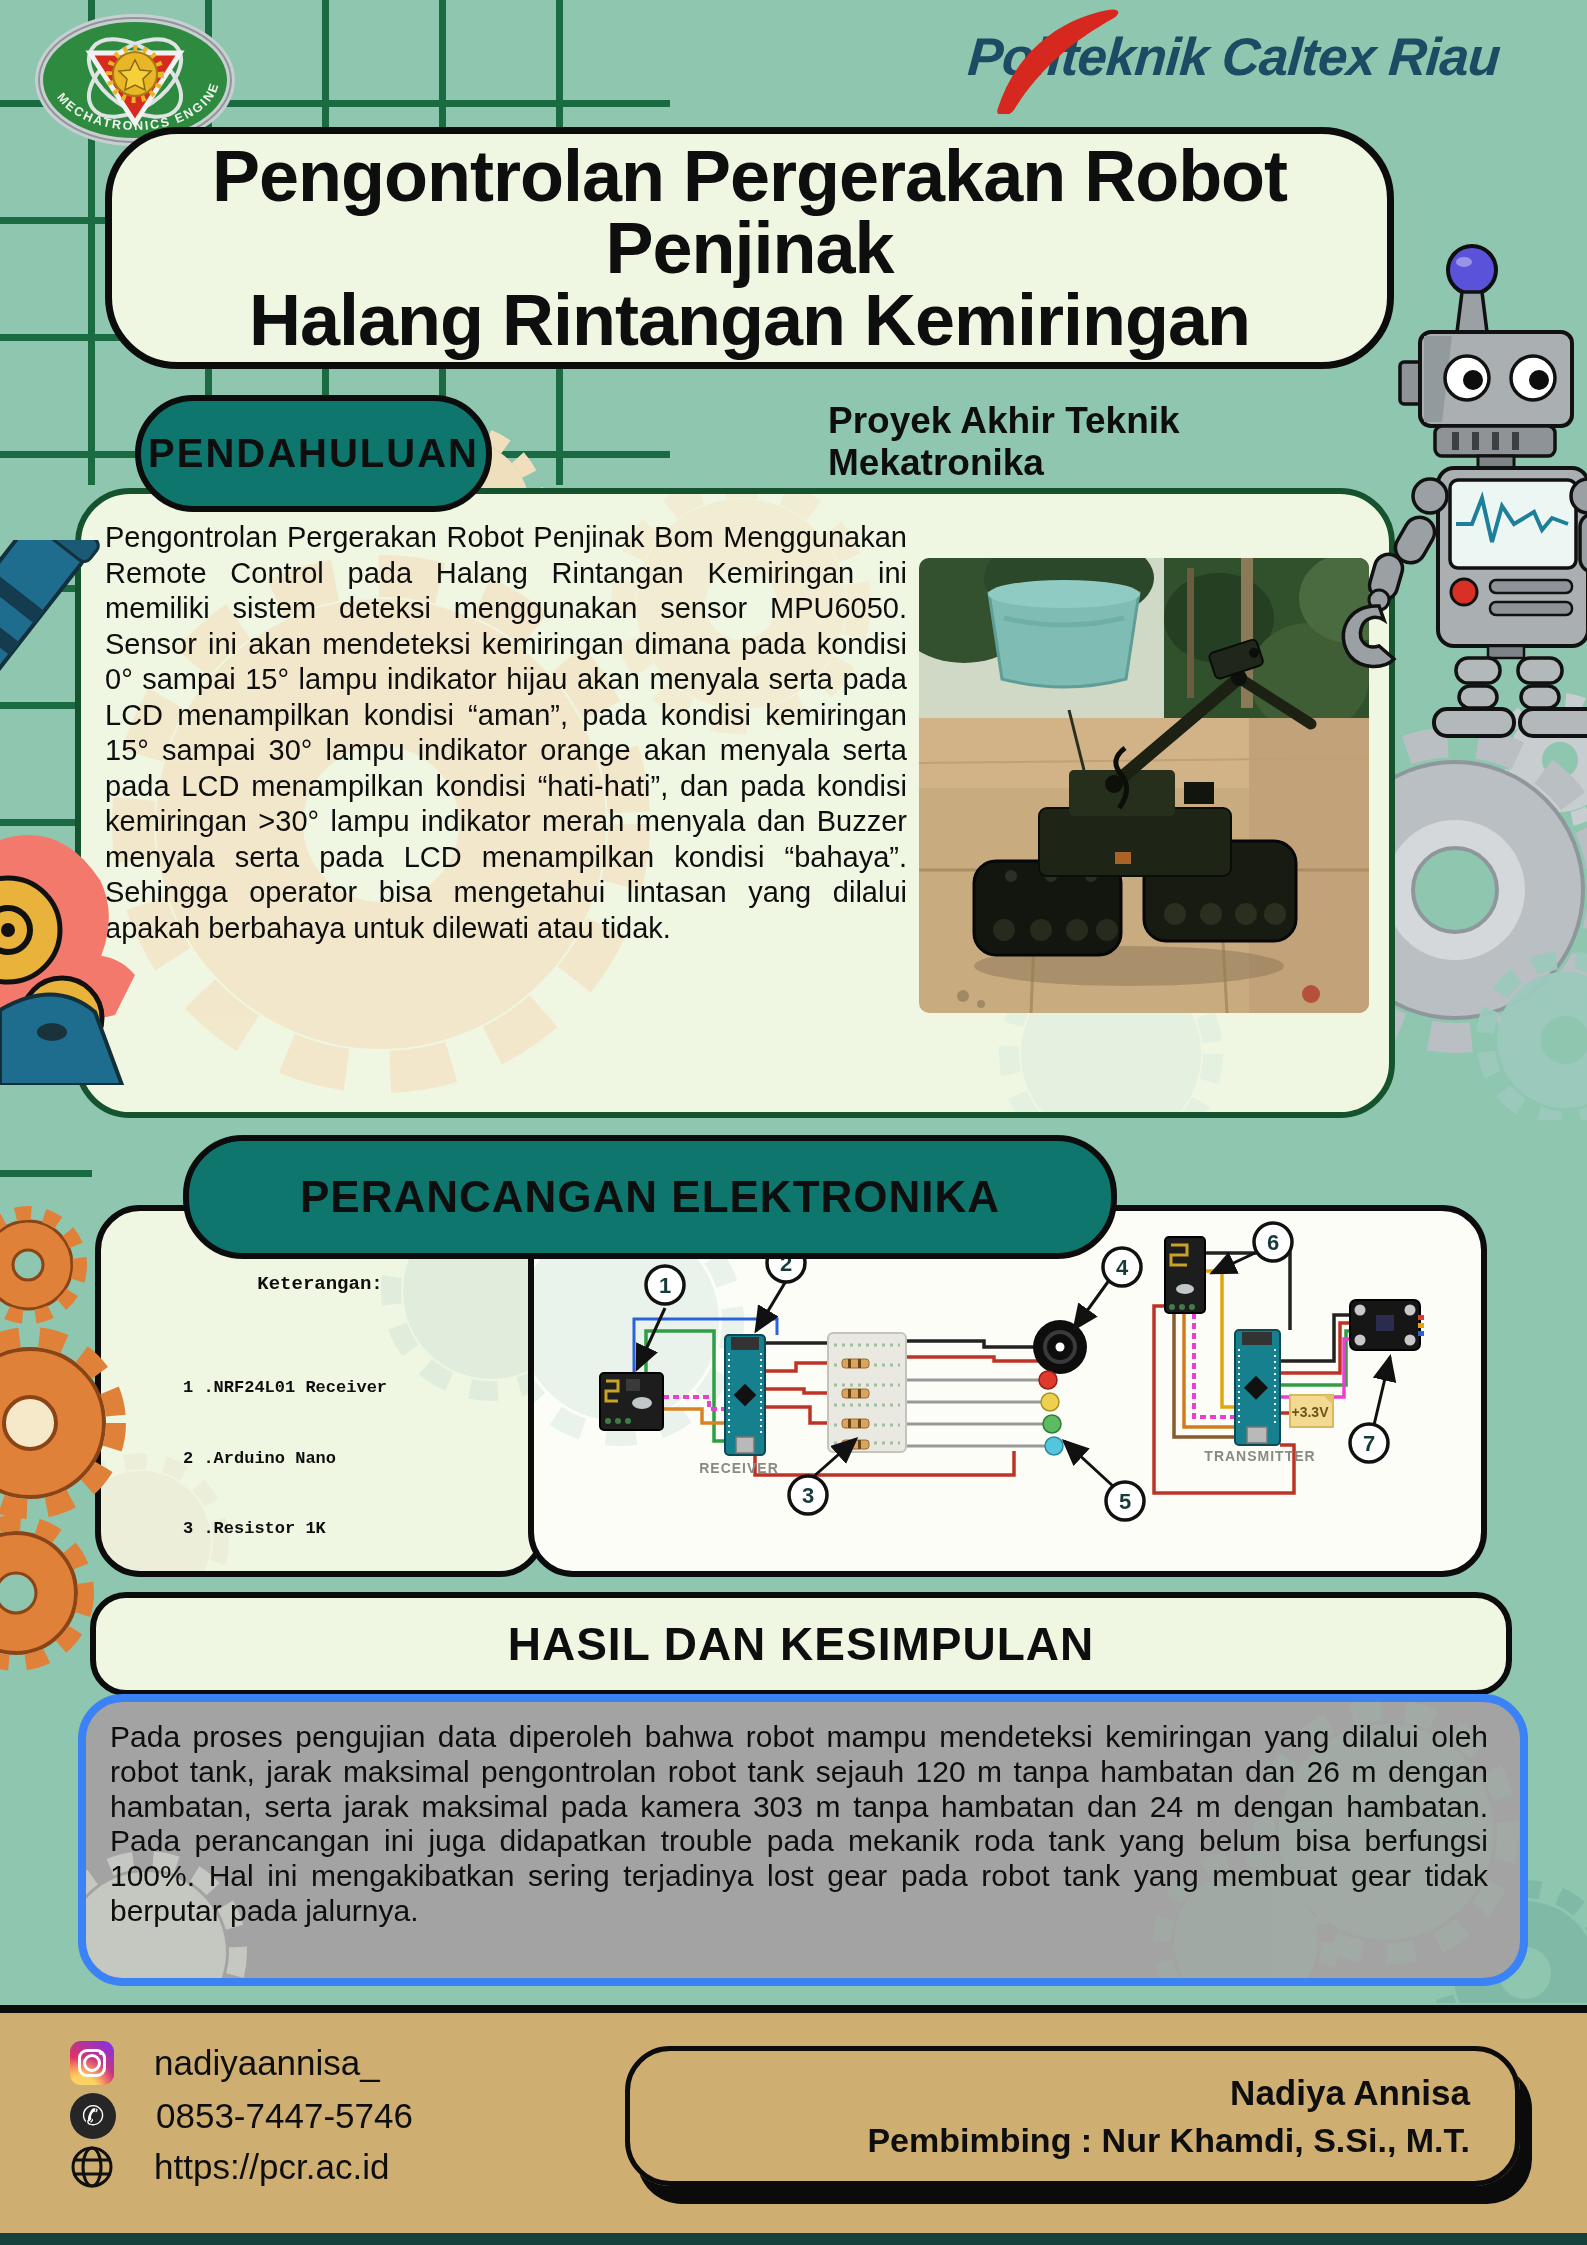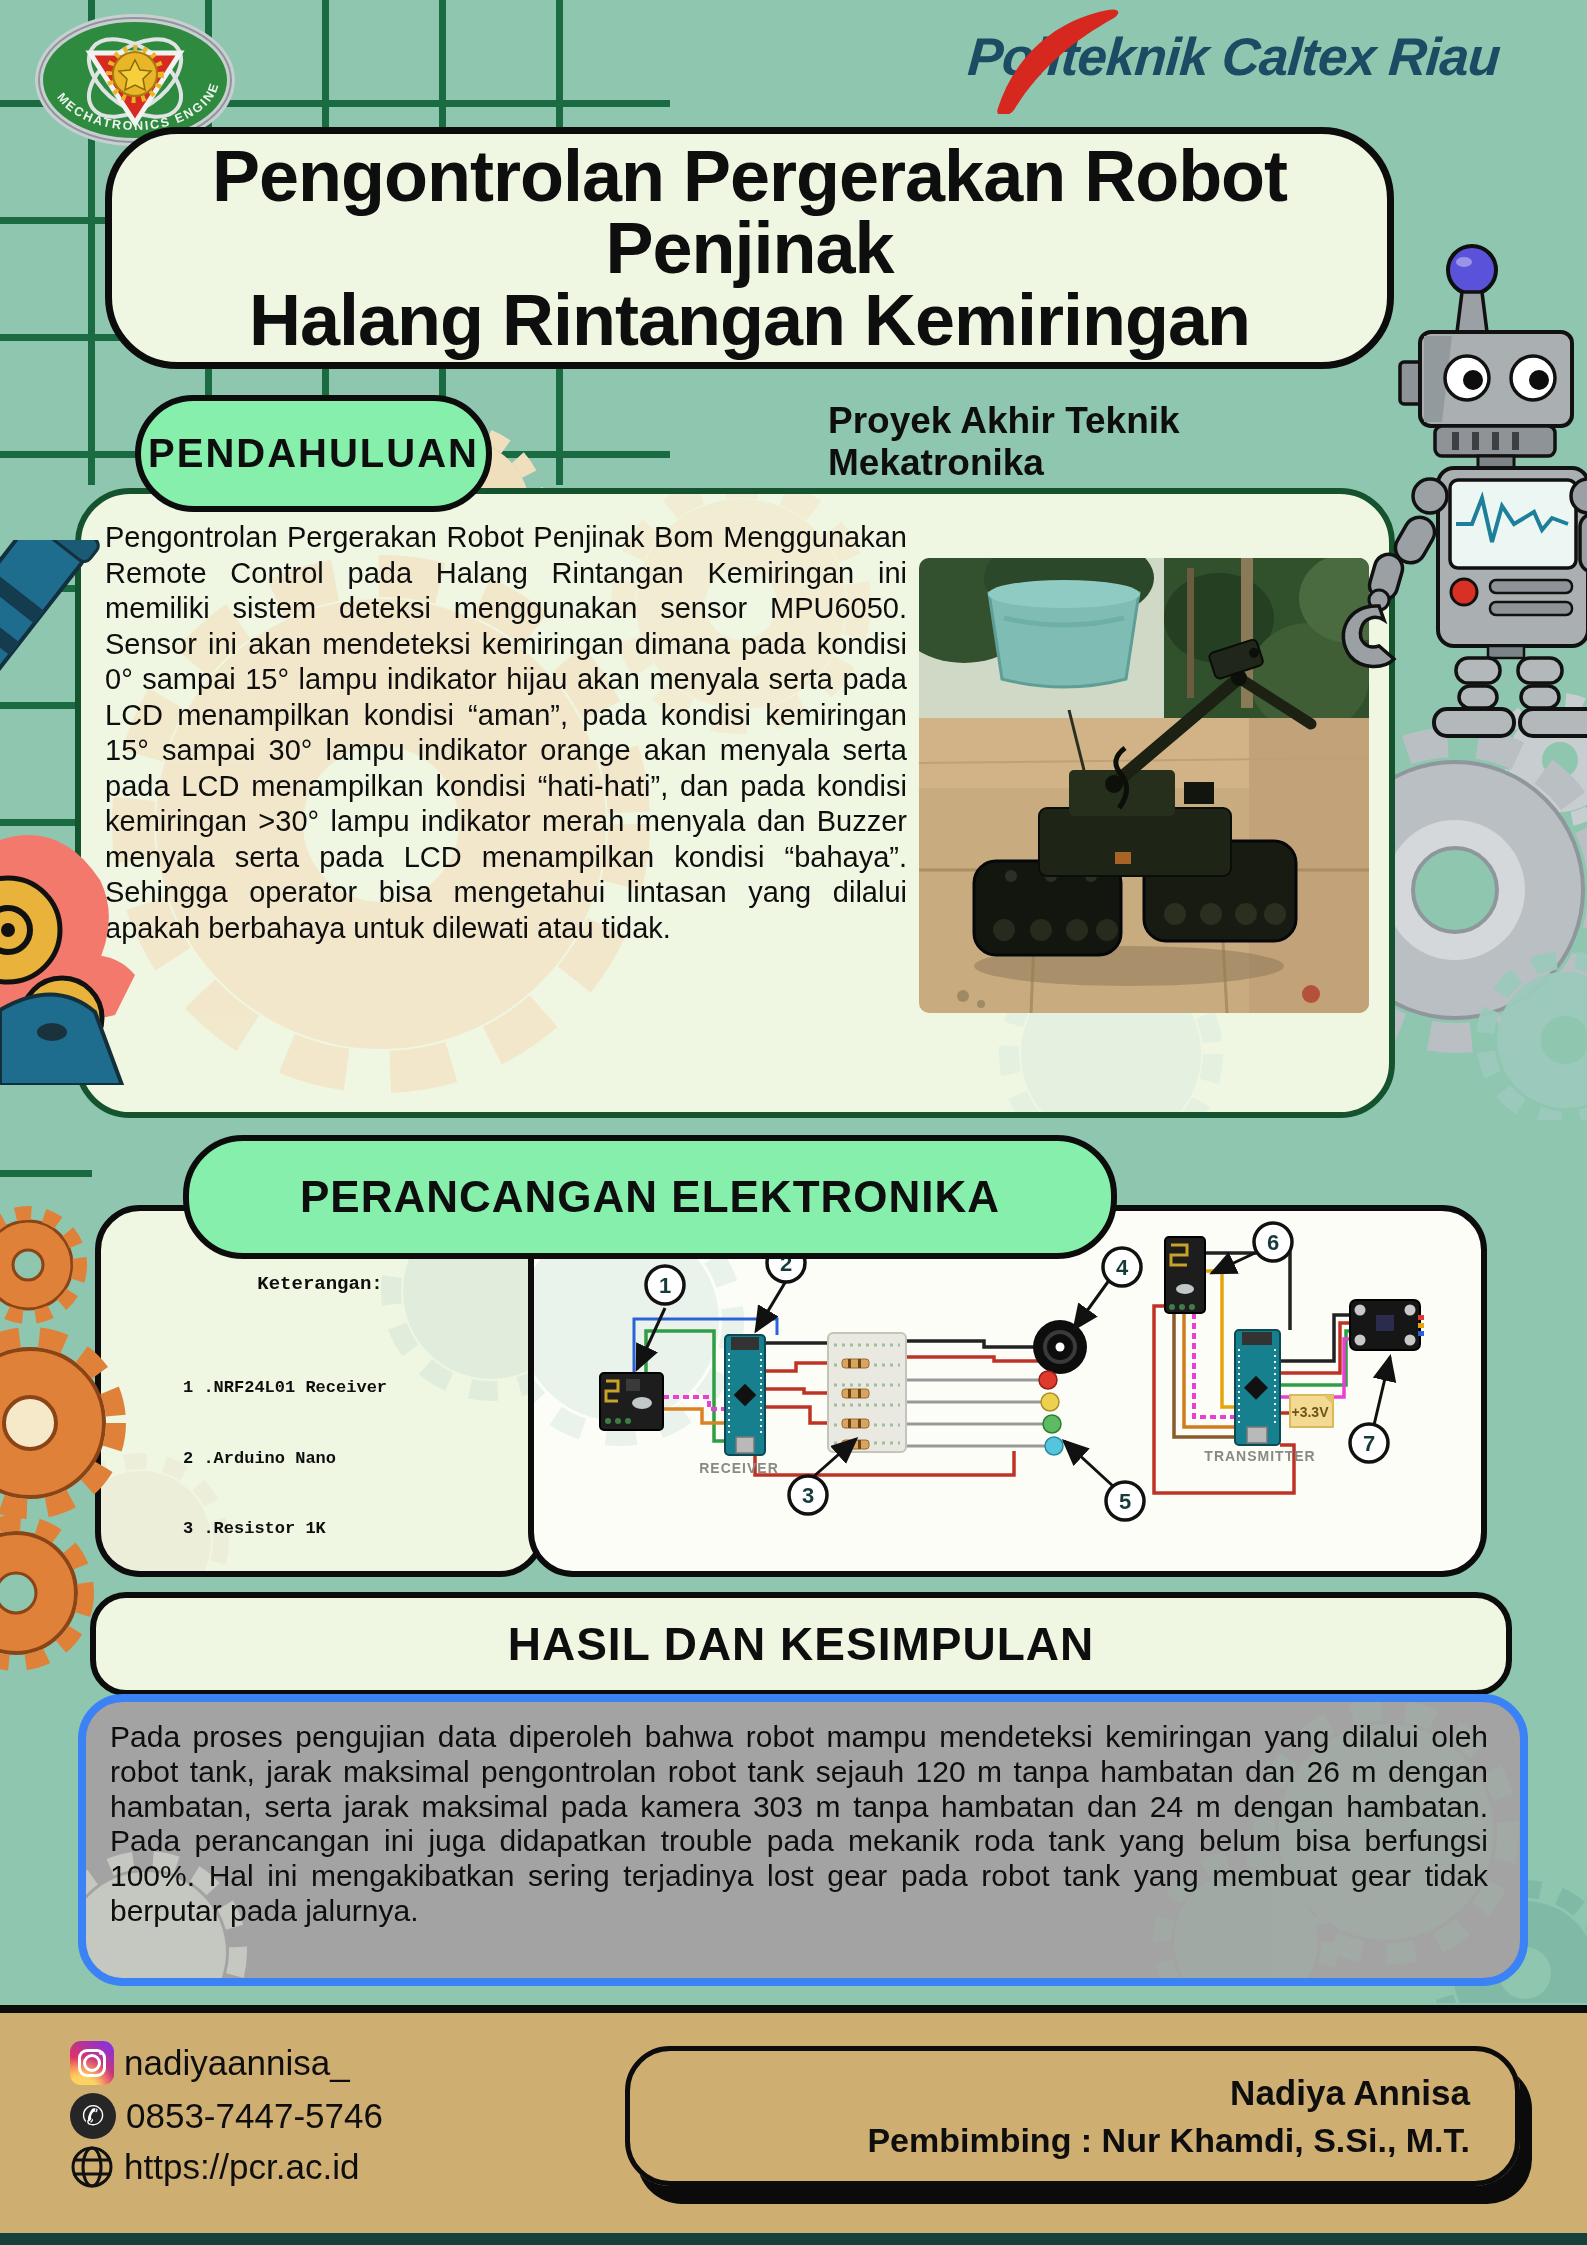--- a/index.html
+++ b/index.html
@@ -21,21 +21,21 @@
   .pcr-text{position:absolute;left:28px;top:8px;font-size:53px;font-weight:800;font-style:italic;
     letter-spacing:-1px;color:#1d4b63;transform:skewX(-4deg);white-space:nowrap;}
 
   
   .title-box{left:105px;top:127px;width:1275px;height:228px;background:#eff6e1;
     border:7px solid #0c0c0c;border-radius:72px;z-index:12;
     display:flex;flex-direction:column;justify-content:center;align-items:center;}
   .title-line{font-size:72px;font-weight:800;letter-spacing:-1px;line-height:72px;text-align:center;}
 
   
-  .pill{background:#86efac;border:6px solid #0c0c0c;border-radius:60px;z-index:25;
+  .pill{background:#0f766e;border:6px solid #0c0c0c;border-radius:60px;z-index:25;
     display:flex;align-items:center;justify-content:center;}
   .pill-pendahuluan{left:135px;top:395px;width:345px;height:105px;}
   .pill-pendahuluan span{font-size:40px;font-weight:800;letter-spacing:2px;}
   .subtitle{left:828px;top:400px;width:560px;font-size:37px;font-weight:700;z-index:6;}
   .pendahuluan-box{left:75px;top:488px;width:1308px;height:618px;background:#eff6e1;
     border:6px solid #14532d;border-radius:55px;z-index:10;overflow:hidden;}
   .pendahuluan-body{position:absolute;left:24px;top:26px;width:802px;font-size:29px;
     line-height:35.5px;text-align:justify;z-index:2;}
   .photo{position:absolute;left:838px;top:64px;width:450px;height:455px;z-index:2;}
 
@@ -58,21 +58,21 @@
     display:flex;align-items:center;justify-content:center;}
   .hasil-header span{font-size:46px;font-weight:800;letter-spacing:1px;}
   .hasil-box{left:78px;top:1694px;width:1434px;height:276px;background:#a3a3a3;
     border:8px solid #3b82f6;border-radius:45px;z-index:10;overflow:hidden;}
   .hasil-body{position:absolute;left:24px;top:18px;width:1378px;font-size:30px;
     line-height:34.8px;text-align:justify;z-index:2;}
 
   
   .footer{left:0;top:2005px;width:1587px;height:228px;background:#cfae72;
     border-top:8px solid #0c0c0c;z-index:20;}
-  .contact-row{position:absolute;left:70px;display:flex;align-items:center;gap:10px;}
+  .contact-row{position:absolute;left:70px;display:flex;align-items:center;gap:40px;}
   .contact-text{font-size:35px;}
   .ig{width:44px;height:44px;border-radius:11px;position:relative;
     background:radial-gradient(circle at 28% 112%,#fdd263 0 24%,rgba(0,0,0,0) 58%),
       linear-gradient(215deg,#7b2ff7 0%,#c13584 42%,#e1306c 60%,#fd7b38 88%,#ffd263 100%);}
   .ig::before{content:"";position:absolute;inset:8px;border:3px solid #fff;border-radius:9px;}
   .ig::after{content:"";position:absolute;left:50%;top:50%;width:12px;height:12px;margin:-9px 0 0 -9px;
     border:3px solid #fff;border-radius:50%;}
   .ig-dot{position:absolute;right:11px;top:10px;width:4px;height:4px;border-radius:50%;background:#fff;}
   .ph{width:46px;height:46px;border-radius:50%;background:#262626;color:#fff;
     display:flex;align-items:center;justify-content:center;font-size:27px;}

